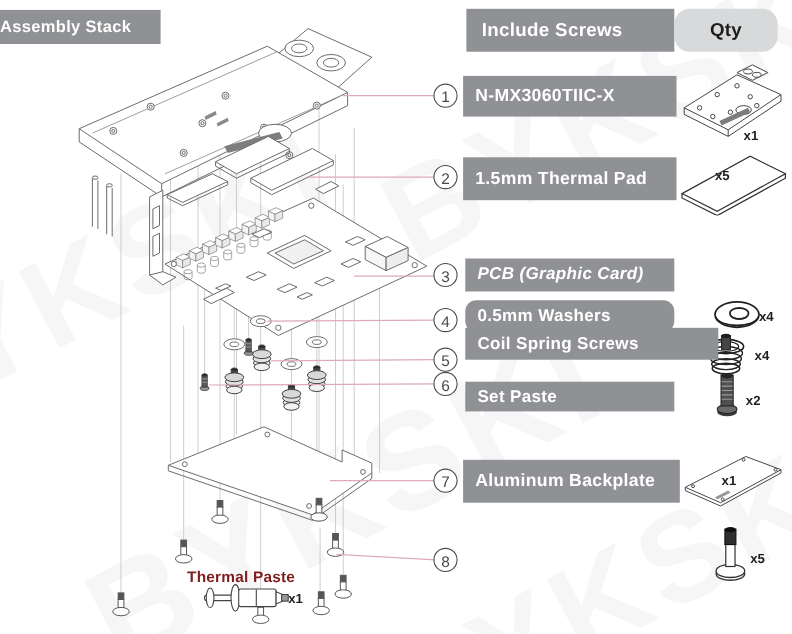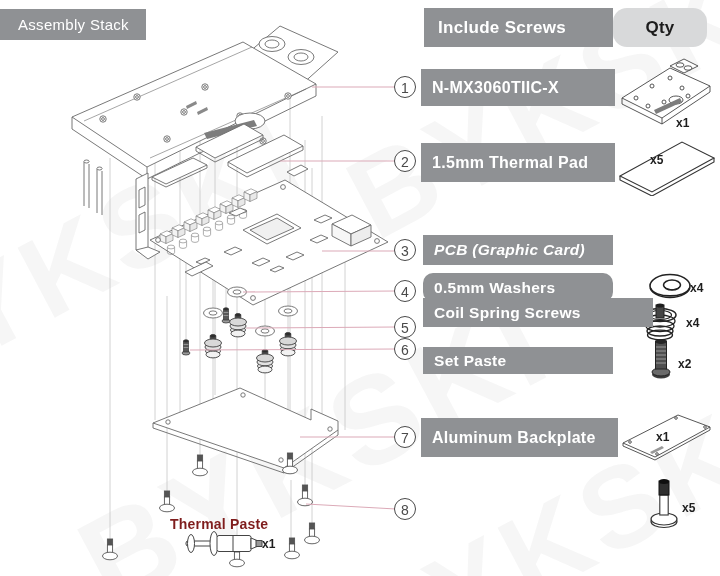--- a/index.html
+++ b/index.html
@@ -4,21 +4,21 @@
 <style>
   html,body{margin:0;padding:0;}
   body{width:720px;height:576px;overflow:hidden;background:#ffffff;
        font-family:"Liberation Sans", sans-serif;}
   .canvas{position:relative;width:720px;height:576px;background:#fff;overflow:hidden;}
 
   .wm{position:absolute;font-weight:bold;color:rgba(40,40,40,0.045);
       transform:rotate(-28deg);white-space:nowrap;pointer-events:none;letter-spacing:6px;}
 
   .titlebox{position:absolute;left:0;top:9px;width:146px;height:31px;background:#8f9194;
-            color:#fff;font-size:15px;font-weight:400;line-height:31px;padding-left:18px;
+            color:#fff;font-size:15px;font-weight:700;line-height:31px;
             box-sizing:border-box;letter-spacing:.3px;}
 
   .hdr-include{position:absolute;left:424px;top:8px;width:189px;height:39px;background:#8f9194;
                color:#fff;font-size:17px;font-weight:600;line-height:39px;padding-left:14px;
                box-sizing:border-box;letter-spacing:.3px;}
   .hdr-qty{position:absolute;left:613px;top:8px;width:94px;height:39px;background:#d8d9da;
            color:#1c1c1c;font-size:17px;font-weight:600;line-height:39px;text-align:center;
            letter-spacing:.3px;border-radius:14px;}
 
   .numcircle{position:absolute;width:22px;height:22px;border:1.5px solid #4a4a4a;border-radius:50%;

